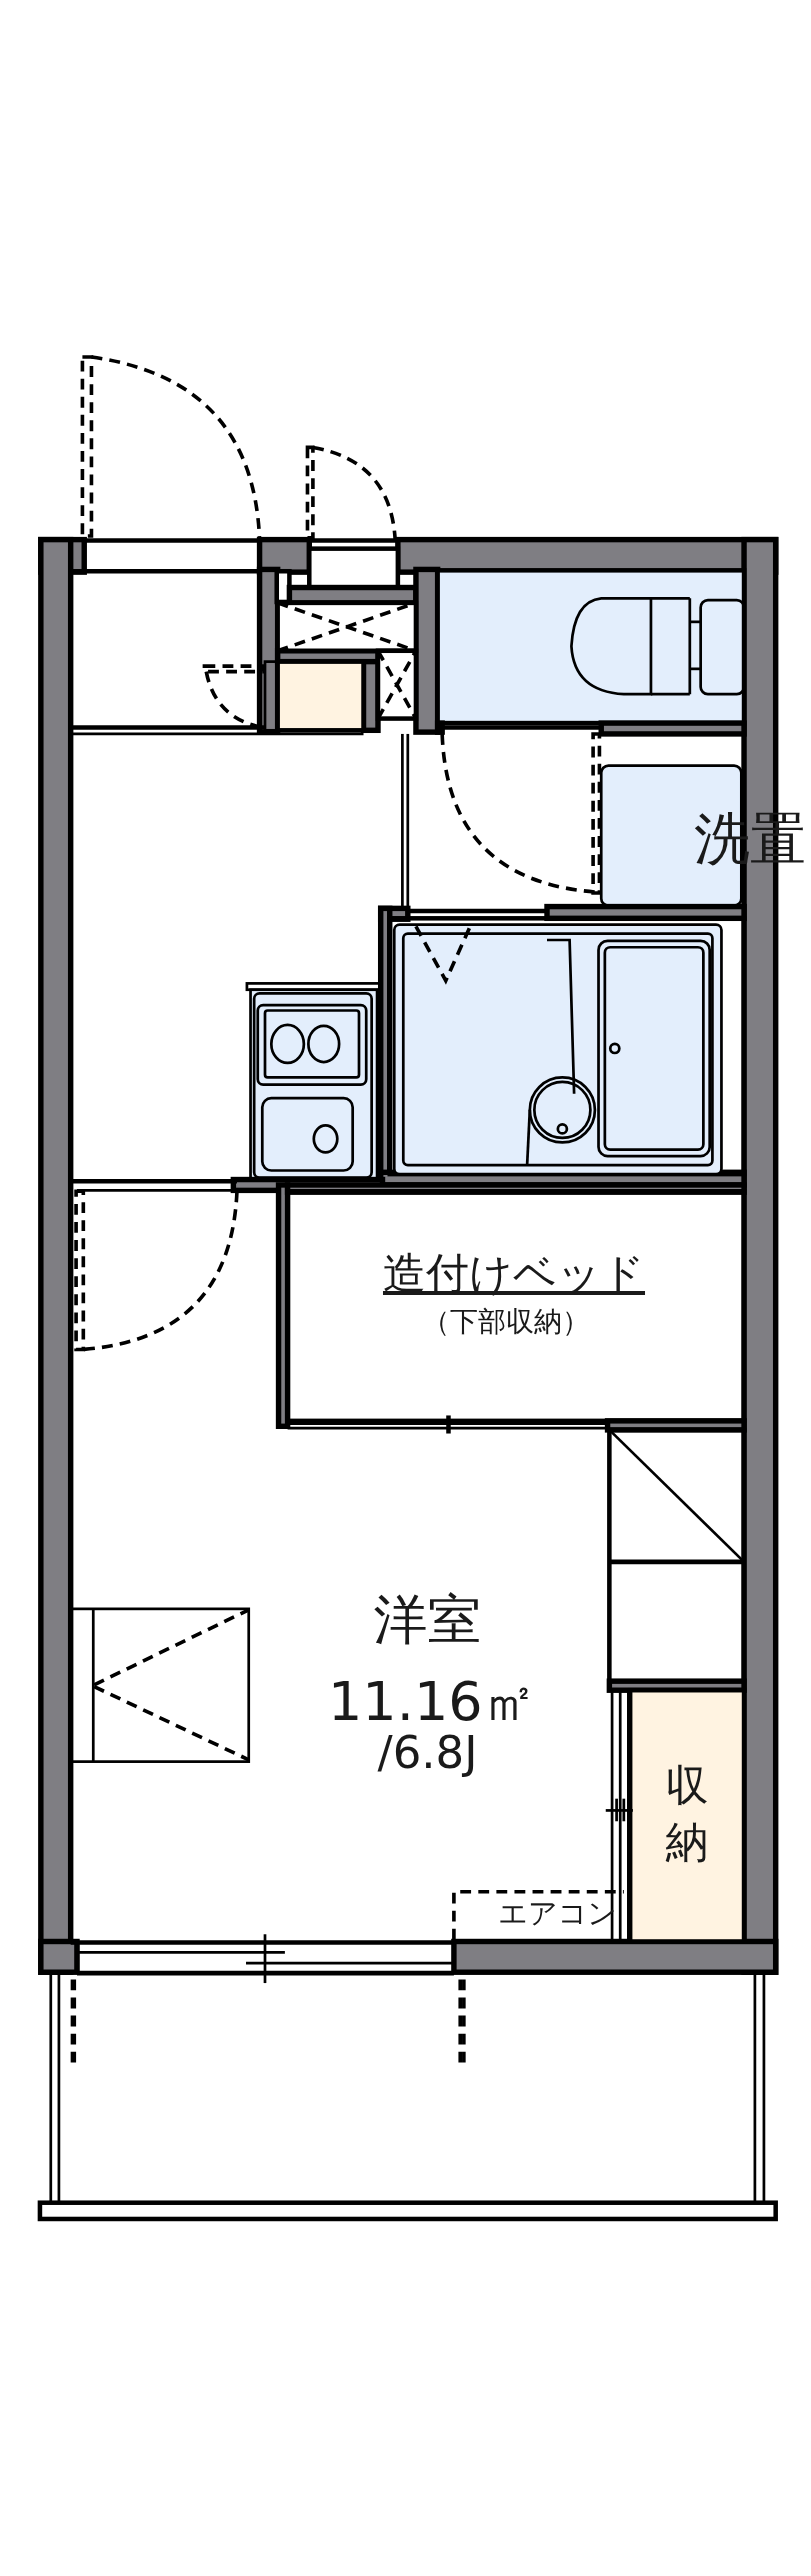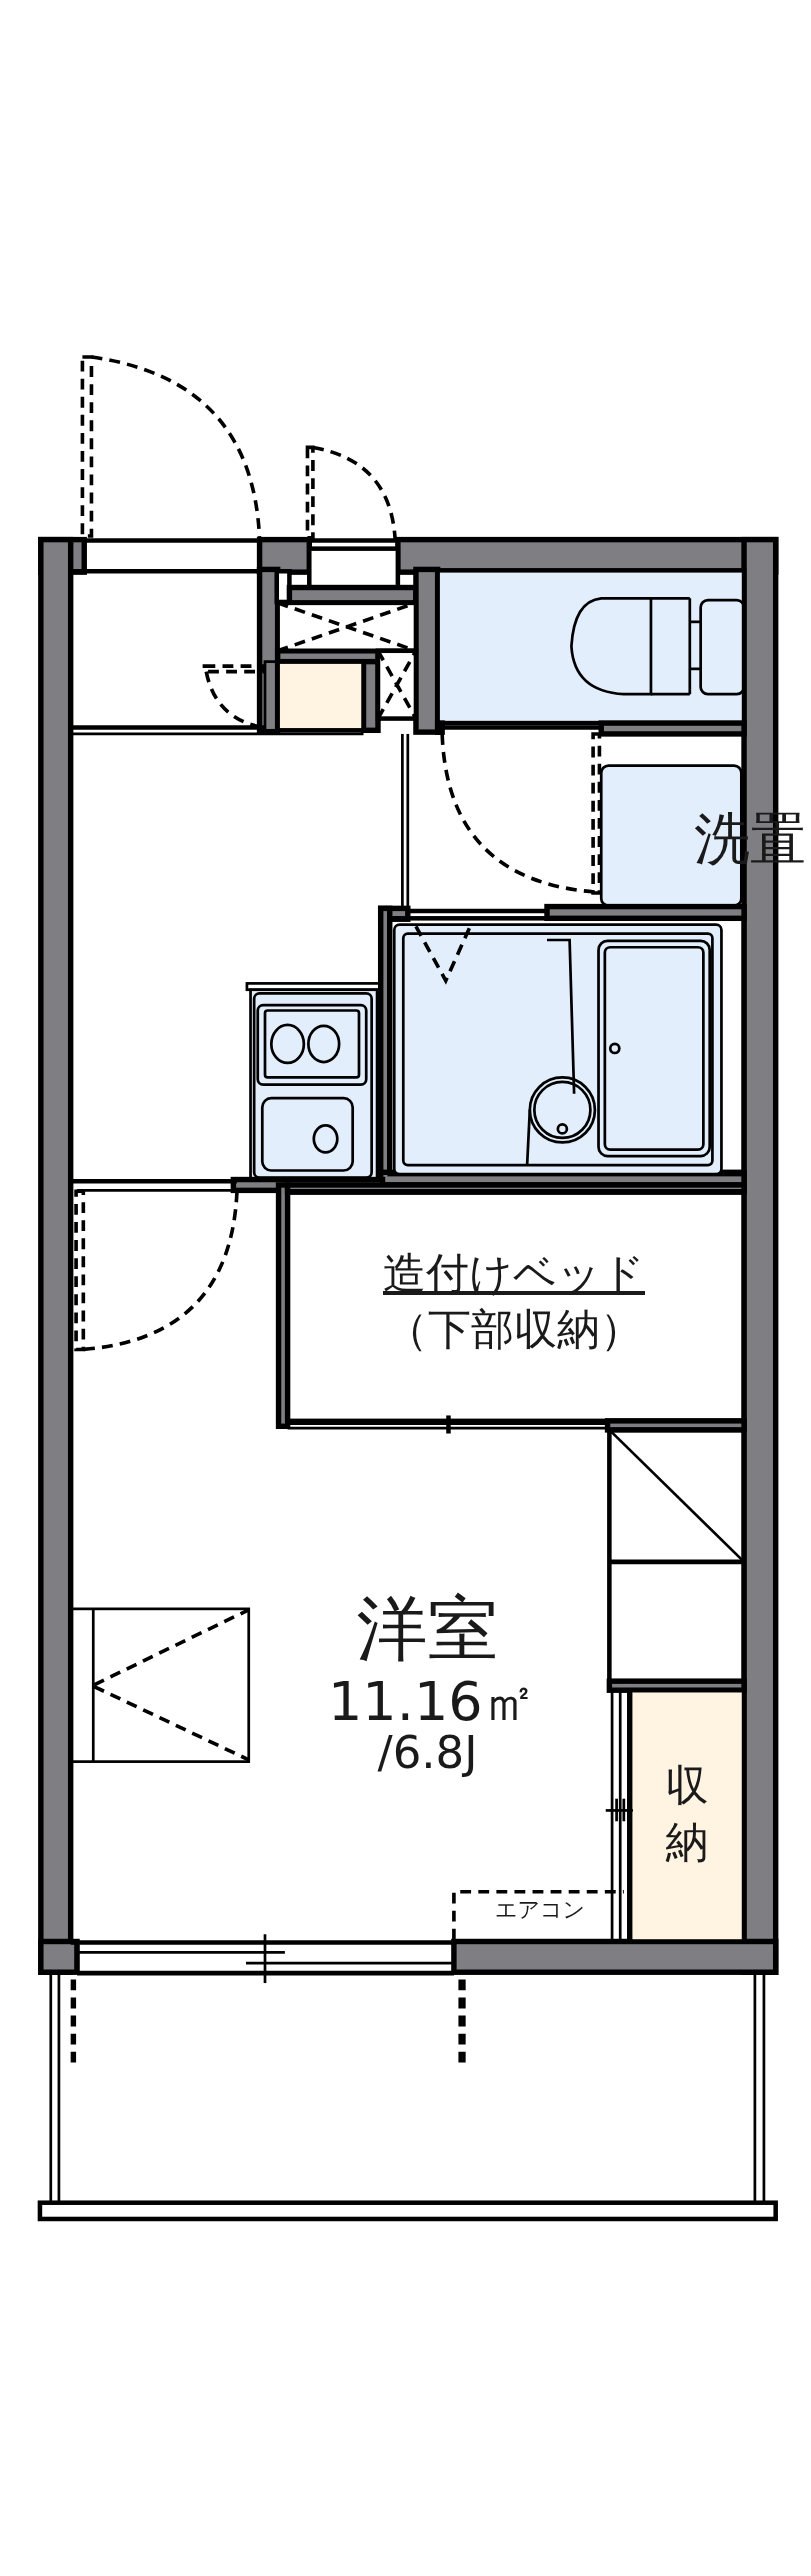--- a/index.html
+++ b/index.html
@@ -209,23 +209,23 @@
     <rect class="ln" x="44" y="2437" width="814" height="18" fill="#fff"></rect>
     <line class="dash" x1="81" y1="2190" x2="81" y2="2290" style="stroke-width:6"></line>
     <line class="dash" x1="509" y1="2190" x2="509" y2="2290"></line>
     <line class="dash" x1="513" y1="2190" x2="513" y2="2290"></line>
   </g>
 </svg>
 
 <div class="lbl" style="left:658px; top:811px; width:90px; font-size:56px;margin-left:36px;">洗置</div>
 
 <div class="lbl" style="left:333px; top:1252px; width:362px; font-size:43px;text-decoration:underline;">造付けベッド</div>
-<div class="lbl" style="left:333px; top:1308px; width:362px; font-size:43px;">（下部収納）</div>
-
-<div class="lbl" style="left:337px; top:1593px; width:181px; font-size:71px;">洋室</div>
+<div class="lbl" style="left:325px; top:1308px; width:362px; font-size:28px;">（下部収納）</div>
+
+<div class="lbl" style="left:337px; top:1593px; width:181px; font-size:54px;">洋室</div>
 <div class="lbl" style="left:328px; top:1675px; width:199px; font-size:54px;">11.16㎡</div>
 <div class="lbl" style="left:355px; top:1730px; width:145px; font-size:45px;text-align:center;">/6.8J</div>
 
 <div class="lbl" style="left:660px; top:1764px; width:54px; font-size:43px;">収</div>
 <div class="lbl" style="left:660px; top:1821px; width:54px; font-size:43px;">納</div>
 
-<div class="lbl" style="left:463px; top:1899px; width:154px; font-size:22px; text-align:center; overflow:hidden;">エアコン</div>
+<div class="lbl" style="left:463px; top:1899px; width:154px; font-size:29px; text-align:right; overflow:hidden;">エアコン</div>
 
 
 </body></html>

